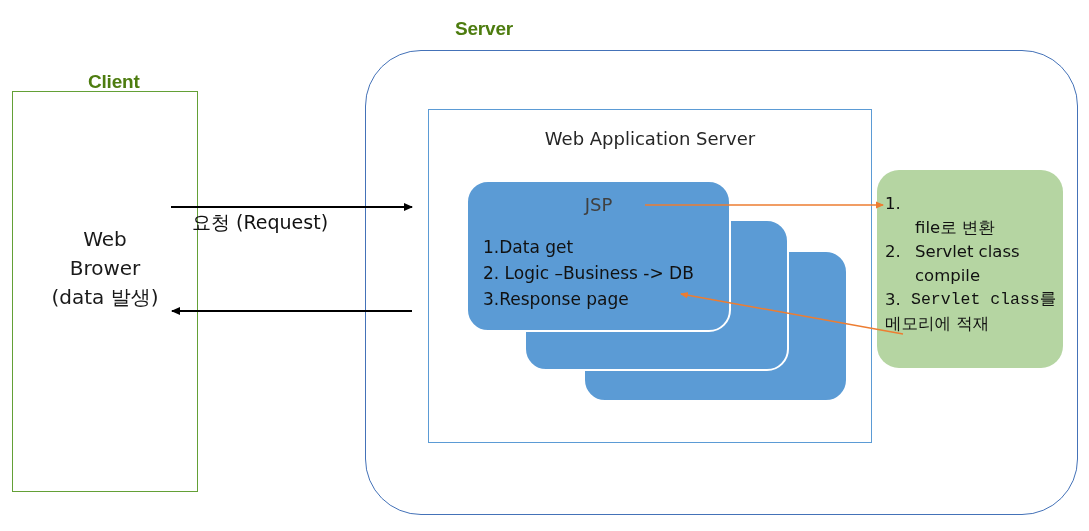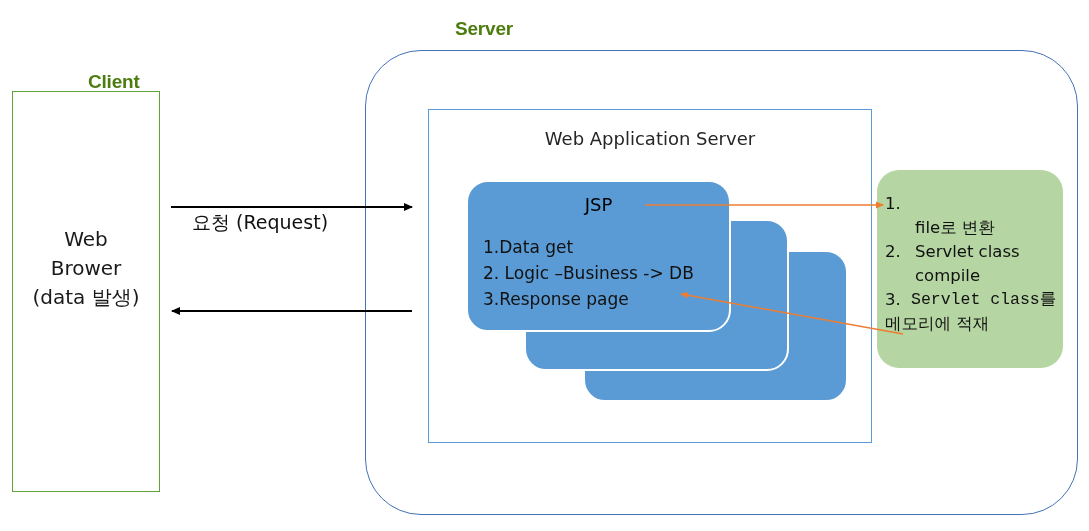--- a/index.html
+++ b/index.html
@@ -29,21 +29,21 @@
     letter-spacing: -0.2px;
   }
   #client-title { left: 54px;  top: 71px; margin-left: 34px; }
   #server-title { left: 455px; top: 18px; }
 
   
   #client-box {
     position: absolute;
     left: 12px;
     top: 91px;
-    width: 148px;
+    width: 186px;
     height: 401px;
     border: 1.6px solid #63A036;
     background: #ffffff;
     box-sizing: border-box;
   }
   #client-box-text {
     position: absolute;
     left: 0;
     top: 133px;
     width: 100%;
@@ -109,21 +109,21 @@
   #jsp-card-front {
     left: 466px; top: 180px; width: 265px; height: 152px;
     border: 2.5px solid #ffffff;
   }
   #jsp-card-title {
     position: absolute;
     left: 0; top: 12px;
     width: 100%;
     text-align: center;
     font-size: 18px;
-    color: #000000;
+    color: #404040;
     font-family: "DejaVu Sans", sans-serif;
   }
   #jsp-card-lines {
     position: absolute;
     left: 15px; top: 52px;
     font-size: 17px;
     line-height: 26px;
     color: #111111;
     font-family: "DejaVu Sans", sans-serif;
     white-space: nowrap;

